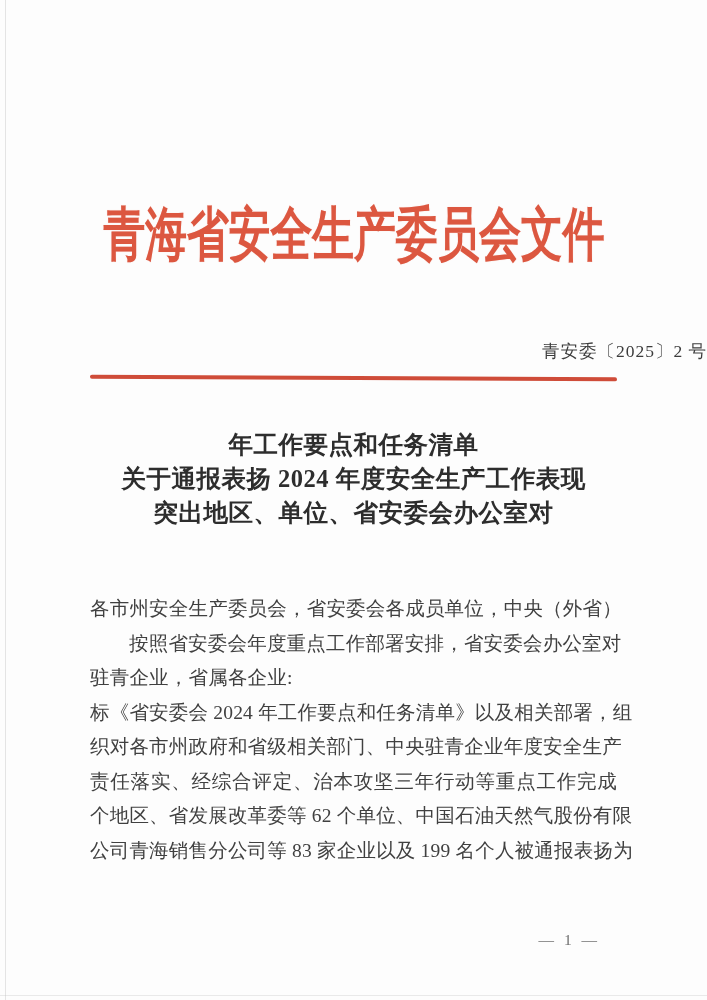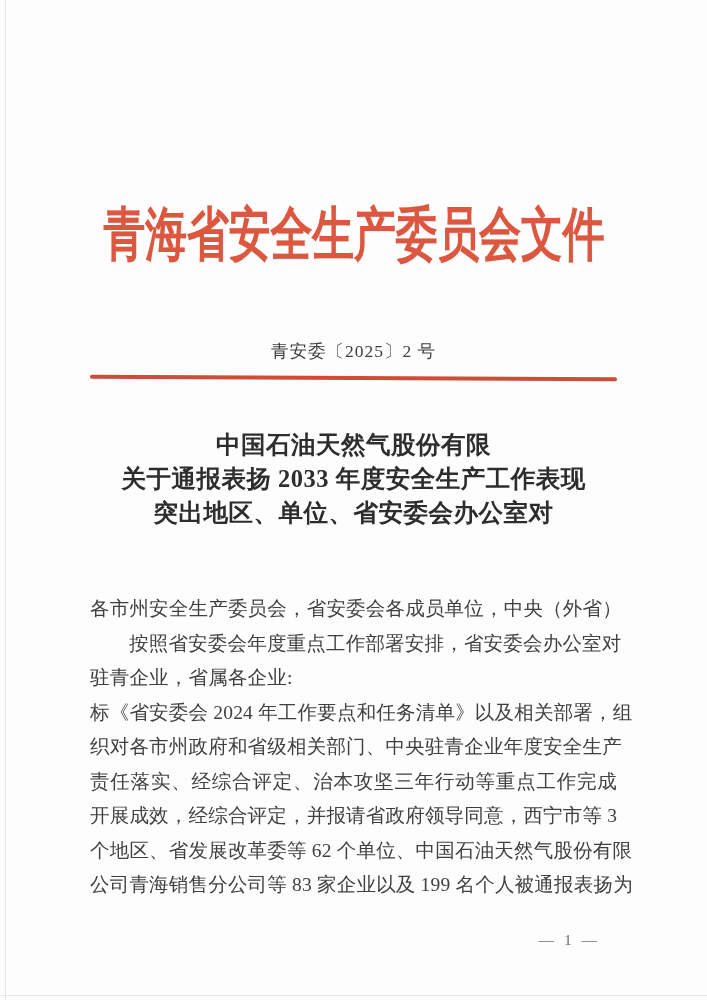--- a/index.html
+++ b/index.html
@@ -53,21 +53,21 @@
     transform-origin: center;
     text-shadow: 0 0 1px rgba(220,87,64,0.35);
   }
 
   
   .doc-number {
     position: absolute;
     top: 339px;
     left: 0;
     width: 100%;
-    text-align: center;
+    text-align: right;
     font-size: 17.5px;
     color: #3c3c3c;
     letter-spacing: 1px;
   }
 
   
   .red-rule {
     position: absolute;
     top: 376px;
     left: 90px;
@@ -135,32 +135,31 @@
 
   <div class="red-title">
     <span class="stretch">青海省安全生产委员会文件</span>
   </div>
 
   <div class="doc-number">青安委〔2025〕2 号</div>
 
   <div class="red-rule"></div>
 
   <div class="doc-title">
-    <div>中国石油天然气股份有限</div>
-    <div>关于通报表扬 2033 年度安全生产工作表现</div>
+    <div>年工作要点和任务清单</div>
+    <div>关于通报表扬 2024 年度安全生产工作表现</div>
     <div>突出地区、单位、省安委会办公室对</div>
   </div>
 
   <div class="body-text">
     <div class="body-line">各市州安全生产委员会，省安委会各成员单位，中央（外省）</div>
     <div class="body-line indent">按照省安委会年度重点工作部署安排，省安委会办公室对</div>
     <div class="body-line short">驻青企业，省属各企业:</div>
     <div class="body-line">标《省安委会 2024 年工作要点和任务清单》以及相关部署，组</div>
     <div class="body-line">织对各市州政府和省级相关部门、中央驻青企业年度安全生产</div>
     <div class="body-line">责任落实、经综合评定、治本攻坚三年行动等重点工作完成</div>
-    <div class="body-line">开展成效，经综合评定，并报请省政府领导同意，西宁市等 3</div>
     <div class="body-line">个地区、省发展改革委等 62 个单位、中国石油天然气股份有限</div>
     <div class="body-line">公司青海销售分公司等 83 家企业以及 199 名个人被通报表扬为</div>
   </div>
 
   <div class="page-number">— 1 —</div>
 
 </div>
 
 </body></html>

